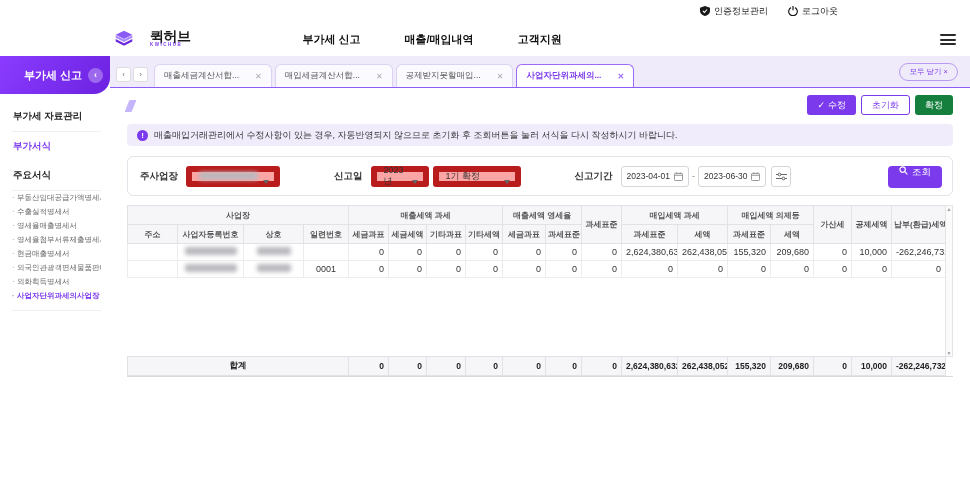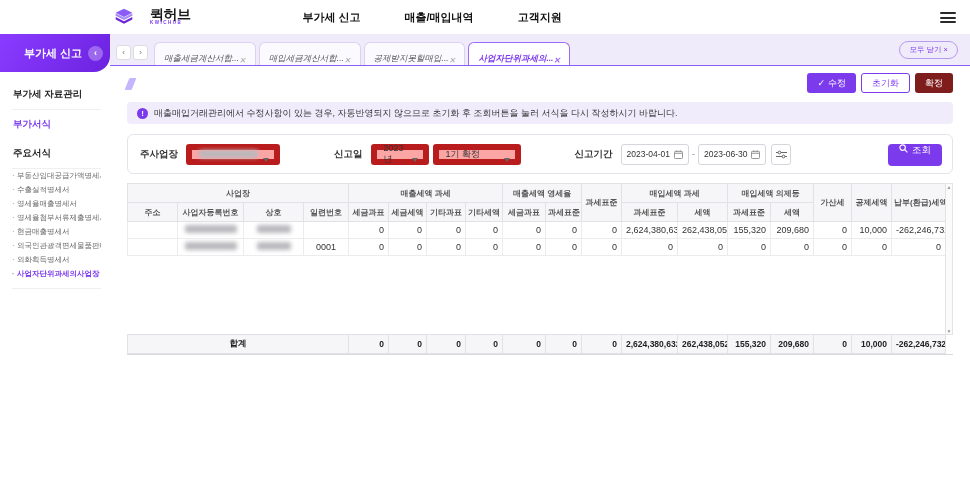--- a/index.html
+++ b/index.html
@@ -39,38 +39,38 @@
   .sub-item::before { content:"·"; position:absolute; left:0; color:#999; }
   .sub-item.active { color:#7C3AED; font-weight:700; }
 
   .main { flex:1; display:flex; flex-direction:column; background:#fff; min-width:0; }
 
   
   .tabstrip { height:32px; background:#efebfa; border-bottom:1px solid #8b5cf6; display:flex; align-items:flex-end; padding:0 0 0 6px; position:relative; }
   .tab-arrows { display:flex; gap:2px; margin:0 6px 5px 0; }
   .tab-arrow { width:15px; height:15px; background:#fff; border:1px solid #ddd; border-radius:3px; font-size:8px; color:#777;
     display:flex; align-items:center; justify-content:center; cursor:pointer; }
-  .tab { height:23px; display:flex; align-items:flex-end; gap:0; padding:0 9px; margin-right:3px; background:#fbfaff;
-    border:1px solid #dcd2f2; border-bottom:none; border-radius:6px 6px 0 0; font-size:8.5px; color:#555; cursor:pointer;font-style:italic; }
+  .tab { height:23px; display:flex; align-items:center; gap:16px; padding:0 9px; margin-right:3px; background:#fbfaff;
+    border:1px solid #dcd2f2; border-bottom:none; border-radius:6px 6px 0 0; font-size:8.5px; color:#555; cursor:pointer; }
   .tab .tab-close { color:#aaa; font-size:8px; cursor:pointer; }
   .tab.active { background:#fff; border-color:#9d6bf5; color:#7C3AED; font-weight:700; }
   .tab.active .tab-close { color:#9d6bf5; }
   .close-all { position:absolute; right:12px; top:7px; border:1px solid #b79bf0; color:#7C3AED; background:transparent;
     border-radius:10px; font-size:7.5px; padding:3px 9px; cursor:pointer; }
 
   
   .content { flex:1; padding:7px 17px 0; position:relative; background:#fff; }
   .title-row { display:flex; align-items:center; height:22px; }
   .slash { width:7px; height:12px; background:#c4b5fd; transform:skewX(-22deg); border-radius:1px; margin-right:6px; }
   .page-title { font-size:12px; font-weight:700; color:#1e1e1e; }
   .actions { position:absolute; right:17px; top:7px; display:flex; gap:5px; }
   .btn { height:20px; font-size:9px; border:none; border-radius:3px; padding:0 10px; cursor:pointer; font-family:inherit; display:flex; align-items:center; gap:3px; }
   .btn-edit { background:#7C3AED; color:#fff; }
   .btn-reset { background:#fff; border:1px solid #7C3AED; color:#7C3AED; }
-  .btn-confirm { background:#7f1d1d; color:#fff; }
+  .btn-confirm { background:#15803d; color:#fff; }
 
   .notice { margin-top:7px; background:#f1ecfc; border-radius:4px; height:22px; display:flex; align-items:center; gap:6px; padding:0 10px; font-size:9px; color:#333; }
   .info-dot { width:11px; height:11px; border-radius:50%; background:#7C3AED; color:#fff; font-size:8px; font-weight:700; flex:none;
     display:flex; align-items:center; justify-content:center; }
   .info-dot::before { content:"!"; }
 
   
   .filter-card { margin-top:10px; border:1px solid #e3e3ea; border-radius:6px; height:40px; display:flex; align-items:center; padding:0 12px; position:relative; }
   .f-label { font-size:9.5px; font-weight:700; color:#333; margin-right:8px; }
   .select { height:21px; border:6px solid #b91c1c; border-radius:3px; background:#fca5a5; display:flex; align-items:center;
@@ -99,20 +99,40 @@
     display:flex; flex-direction:column; justify-content:space-between; align-items:center; }
   .vs-arrow { font-size:5px; color:#999; line-height:6px; cursor:pointer; }
 
   svg { display:block; }
 </style>
 </head>
 <body>
 
 <div class="screen">
 
+  <div class="topbar">
+    <div class="tb-item">
+      <span>
+        <svg width="10" height="10" viewBox="0 0 10 10">
+            <path d="M5 0 L10 1.8 V4.8 C10 7.8 7.6 9.3 5 10 C2.4 9.3 0 7.8 0 4.8 V1.8 Z" fill="#1a1a1a"></path>
+            <polyline points="3,5 4.5,6.5 7,3.5" fill="none" stroke="#fff" stroke-width="1.1"></polyline>
+          </svg>
+      </span>
+      <span>인증정보관리</span>
+    </div>
+    <div class="tb-item">
+      <span>
+        <svg width="10" height="10" viewBox="0 0 10 10">
+            <path d="M3 1.6 A4.3 4.3 0 1 0 7 1.6" fill="none" stroke="#1a1a1a" stroke-width="1.2"></path>
+            <line x1="5" y1="0" x2="5" y2="4.2" stroke="#1a1a1a" stroke-width="1.2"></line>
+          </svg>
+      </span>
+      <span>로그아웃</span>
+    </div>
+  </div>
 
   <div class="appbar">
     <div class="logo">
       <span class="logo-mark">
         <svg width="20" height="20" viewBox="0 0 24 24">
           <path d="M12 2 L22 7 L12 12 L2 7 Z" fill="#8b5cf6"></path>
           <path d="M2 12 L12 17 L22 12 L22 15 L12 20 L2 15 Z" fill="#6d28d9"></path>
           <path d="M2 7.5 L12 12.5 L22 7.5 L22 10.5 L12 15.5 L2 10.5 Z" fill="#a78bfa"></path>
         </svg>
       </span>

